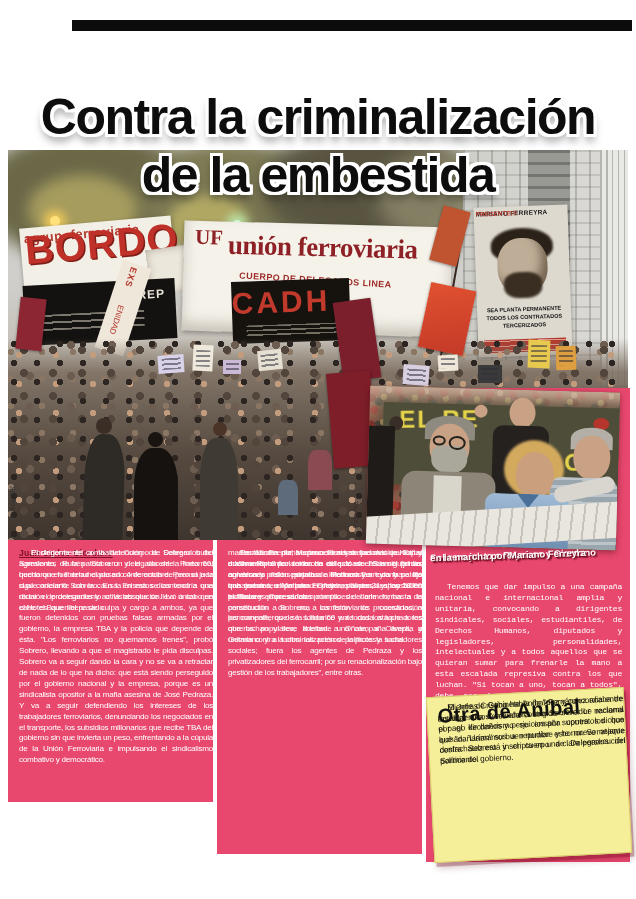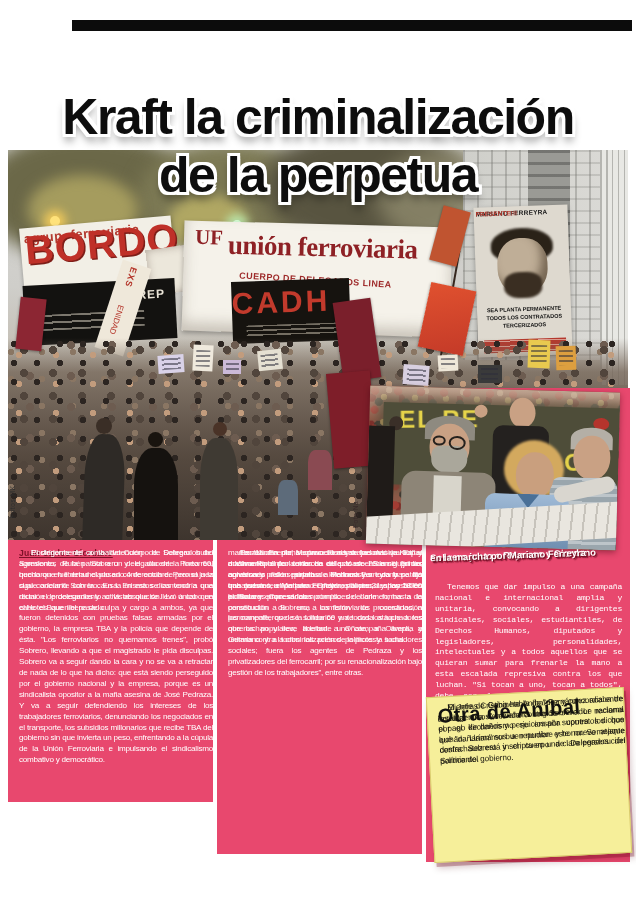--- a/index.html
+++ b/index.html
@@ -135,22 +135,22 @@
   .note .ind{text-indent:10px;}
 </style>
 </head>
 <body>
 
 <div id="page">
 
   <div class="topbar"></div>
 
 
-  <div class="headline hl1">Kraft la criminalización</div>
-  <div class="headline hl2">de la perpetua</div>
+  <div class="headline hl1">Contra la criminalización</div>
+  <div class="headline hl2">de la embestida</div>
 
   <div class="photo">
     <div class="blob" style="left:-30px;top:-20px;width:220px;height:130px;background:#6b6848;filter:blur(9px);"></div>
     <div class="blob" style="left:130px;top:-10px;width:180px;height:115px;background:#7c7954;filter:blur(9px);"></div>
     <div class="blob" style="left:255px;top:-25px;width:210px;height:125px;background:#585440;filter:blur(10px);"></div>
     <div class="blob" style="left:20px;top:25px;width:110px;height:70px;background:#a59c5e;filter:blur(7px);"></div>
     <div class="blob" style="left:160px;top:45px;width:80px;height:55px;background:#b0a763;filter:blur(6px);"></div>
     <div class="blob" style="left:370px;top:0;width:130px;height:95px;background:#8f8a6d;filter:blur(10px);opacity:.8;"></div>
     <div class="bldg-stripes" style="left:455px;top:0;width:165px;height:210px;"></div>
     <div style="left:520px;top:0;width:42px;height:200px;background:#9a9a95;background-image:repeating-linear-gradient(180deg,rgba(60,60,58,.4) 0 3px,transparent 3px 12px);"></div>

